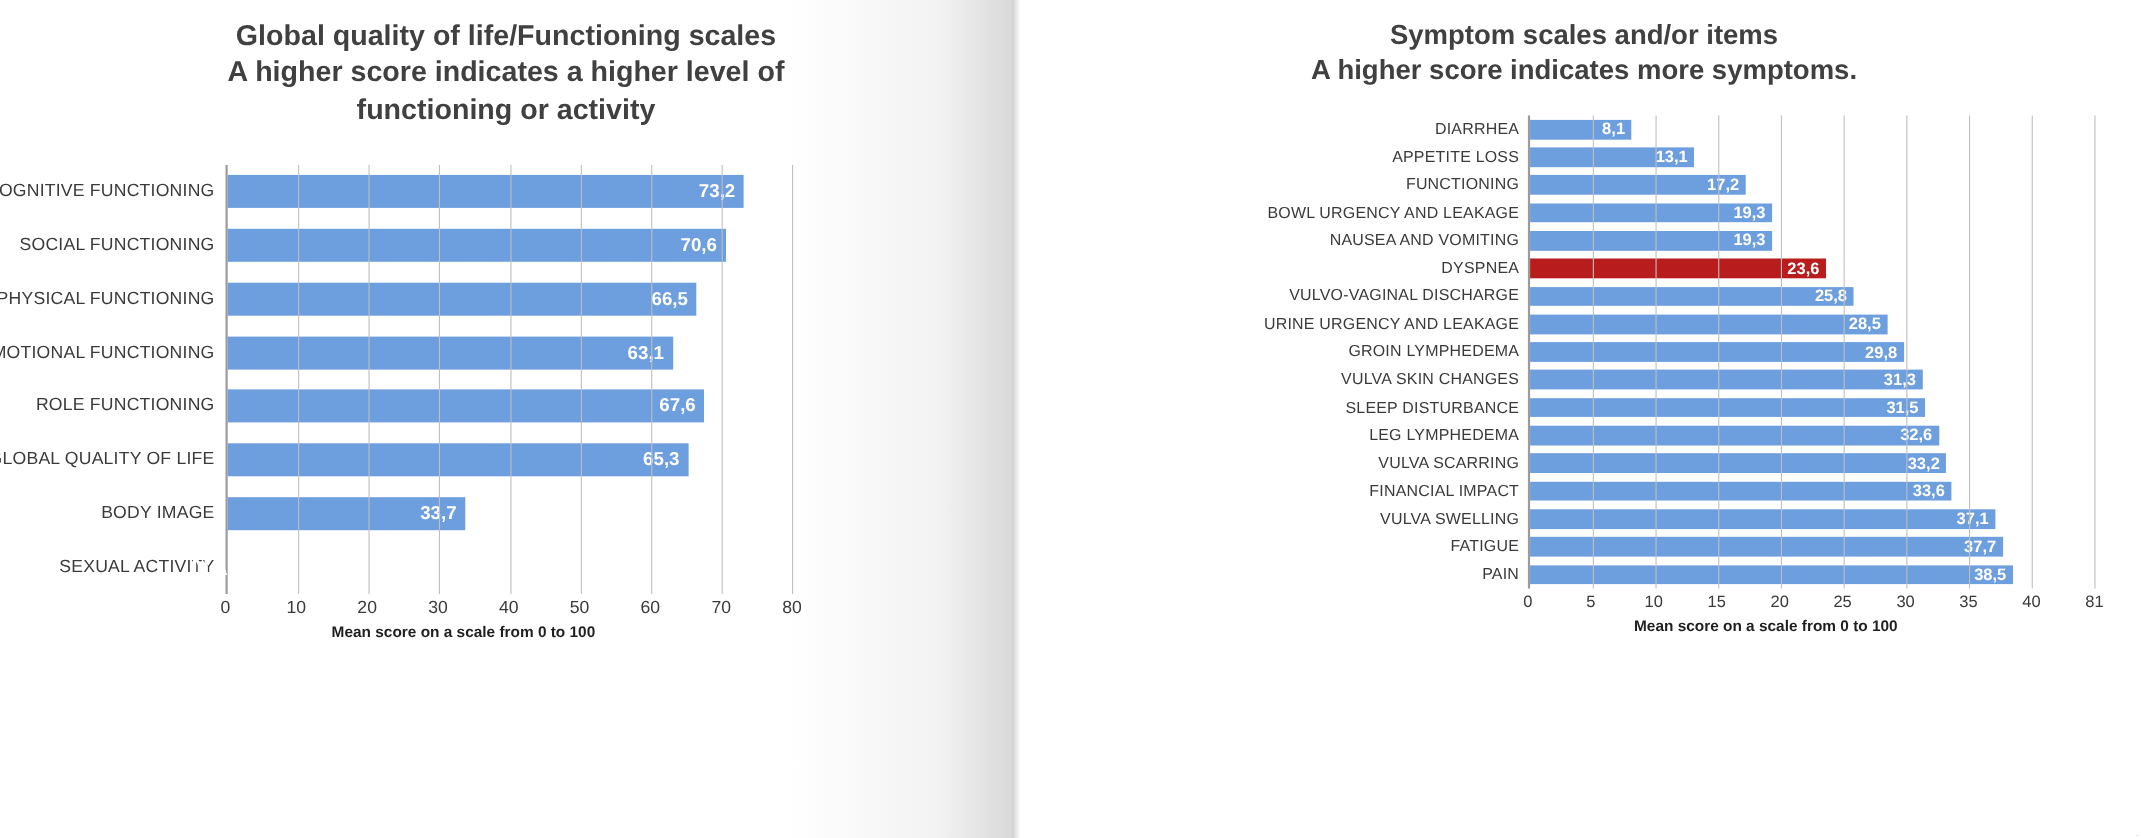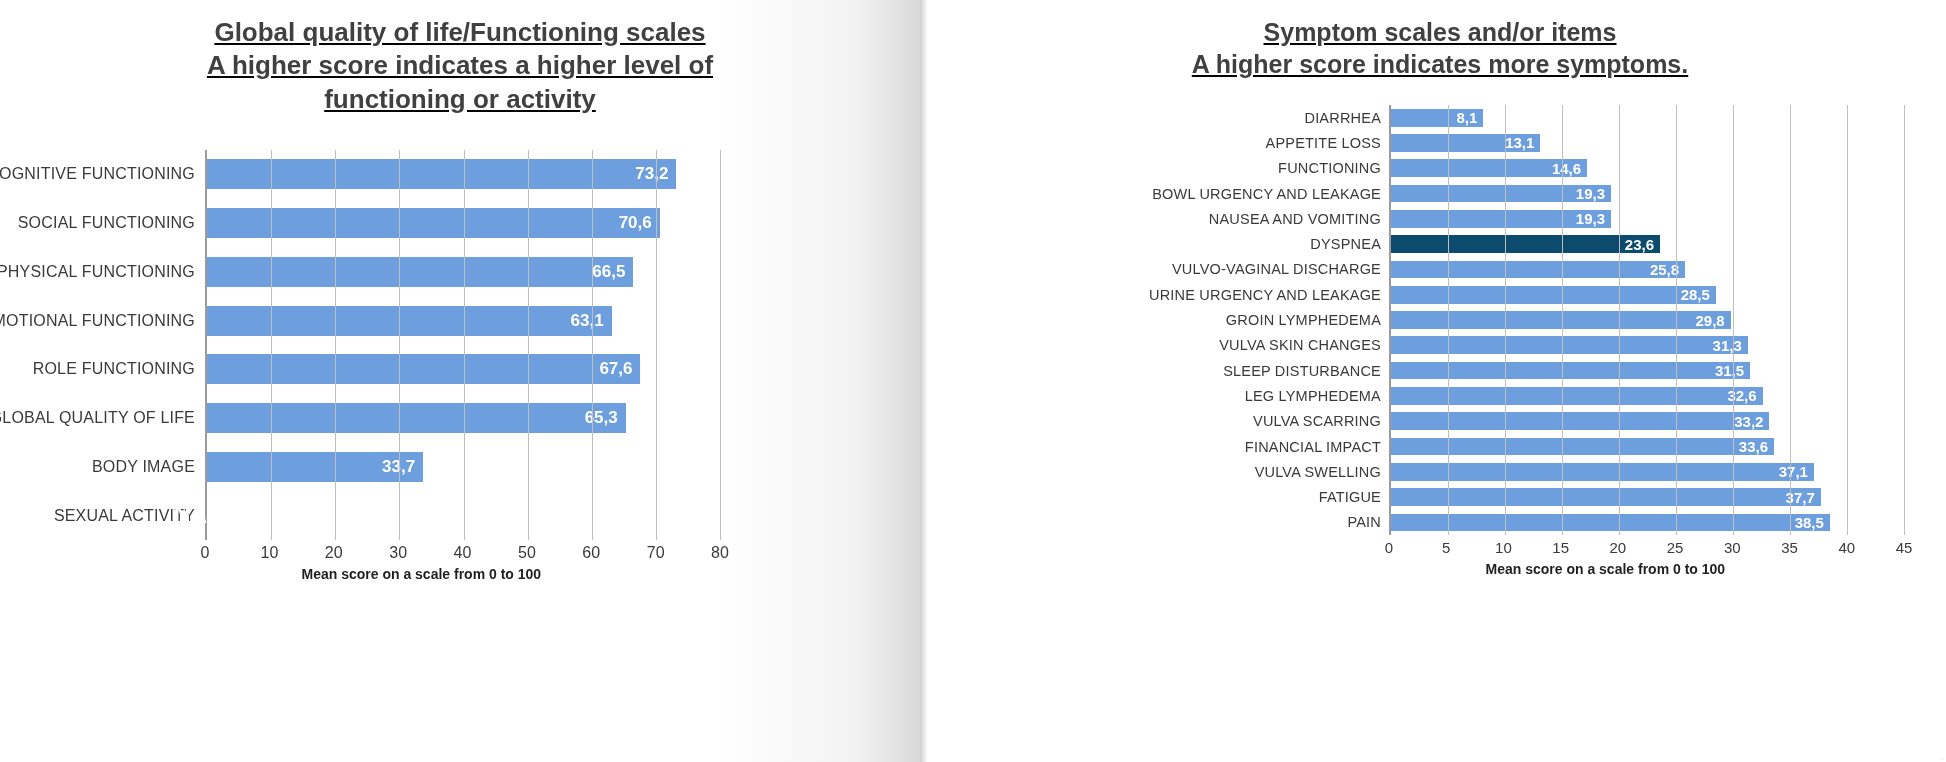--- a/index.html
+++ b/index.html
@@ -17,21 +17,20 @@
     position: relative;
     width: 1946px;
     height: 762px;
     display: flex;
     flex-direction: row;
   }
   .panel {
     position: relative;
     height: 762px;
     box-sizing: border-box;
-    text-decoration: underline;
   }
   .panel-left {
     width: 920px;
     background: linear-gradient(to right, #ffffff 0%, #ffffff 78%, #f2f2f2 93%, #d9d9d9 100%);
   }
   .panel-divider {
     width: 14px;
     height: 762px;
     background: linear-gradient(to right, #cfcfcf 0%, #ffffff 55%, #ffffff 100%);
   }
@@ -303,38 +302,38 @@
             </div>
             <div class="row">
               <div class="cat-label">APPETITE LOSS</div>
               <div class="bar" style="background: rgb(109, 158, 222); width: 29.1111%;">
                 <span class="bar-value">13,1</span>
               </div>
             </div>
             <div class="row">
               <div class="cat-label">FUNCTIONING</div>
               <div class="bar" style="background: rgb(109, 158, 222); width: 38.2222%;">
-                <span class="bar-value">14,6</span>
+                <span class="bar-value">17,2</span>
               </div>
             </div>
             <div class="row">
               <div class="cat-label">BOWL URGENCY AND LEAKAGE</div>
               <div class="bar" style="background: rgb(109, 158, 222); width: 42.8889%;">
                 <span class="bar-value">19,3</span>
               </div>
             </div>
             <div class="row">
               <div class="cat-label">NAUSEA AND VOMITING</div>
               <div class="bar" style="background: rgb(109, 158, 222); width: 42.8889%;">
                 <span class="bar-value">19,3</span>
               </div>
             </div>
             <div class="row">
               <div class="cat-label">DYSPNEA</div>
-              <div class="bar" style="background: #0c4a6e; width: 52.4444%;">
+              <div class="bar" style="background: #b91c1c; width: 52.4444%;">
                 <span class="bar-value">23,6</span>
               </div>
             </div>
             <div class="row">
               <div class="cat-label">VULVO-VAGINAL DISCHARGE</div>
               <div class="bar" style="background: rgb(109, 158, 222); width: 57.3333%;">
                 <span class="bar-value">25,8</span>
               </div>
             </div>
             <div class="row">
@@ -412,20 +411,20 @@
       <div class="x-axis" id="right-axis">
           <div class="x-tick" style="left: 455px;">0</div>
           <div class="x-tick" style="left: 512.222px;">5</div>
           <div class="x-tick" style="left: 569.444px;">10</div>
           <div class="x-tick" style="left: 626.667px;">15</div>
           <div class="x-tick" style="left: 683.889px;">20</div>
           <div class="x-tick" style="left: 741.111px;">25</div>
           <div class="x-tick" style="left: 798.333px;">30</div>
           <div class="x-tick" style="left: 855.556px;">35</div>
           <div class="x-tick" style="left: 912.778px;">40</div>
-          <div class="x-tick" style="left: 970px;">45</div>
+          <div class="x-tick" style="left: 970px;">81</div>
           <div class="x-title" style="left: 671.3px;">Mean score on a scale from 0 to 100</div>
         </div>
     </div>
     <div class="corner-mark">.</div>
   </div>
 
 </div>
 
 </body></html>

